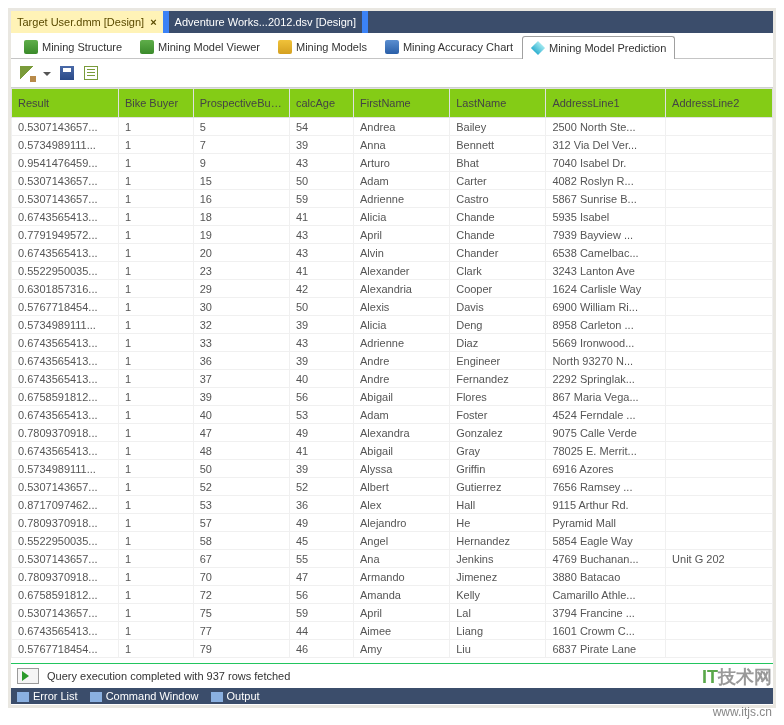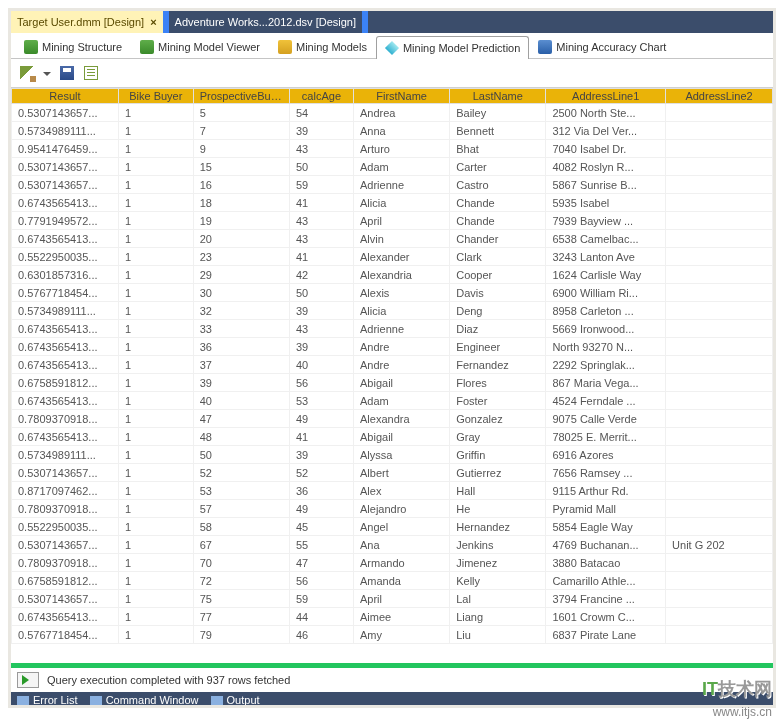--- a/index.html
+++ b/index.html
@@ -24,28 +24,28 @@
   .brush { width: 14px; height: 14px; background: linear-gradient(135deg,#7a9b3a 50%, transparent 50%); position: relative; }
   .brush::after { content:""; position:absolute; right:-2px; bottom:-2px; width:6px; height:6px; background:#b88a4a; }
   .dd { width: 8px; height: 8px; }
   .dd::after{content:"";display:block;border:4px solid transparent;border-top-color:#555;margin-top:3px;}
   .save { width:14px; height:14px; background: linear-gradient(#4a6aa8,#2a4a88); position:relative; }
   .save::after{content:"";position:absolute;top:2px;left:3px;width:8px;height:4px;background:#fff;}
   .sheet { width:14px; height:14px; border:1px solid #7a9b3a; background:#fff; position:relative; }
   .sheet::before{content:"";position:absolute;top:2px;left:2px;width:8px;height:1px;background:#7a9b3a;box-shadow:0 3px 0 #7a9b3a,0 6px 0 #7a9b3a;}
   .grid-wrap { height: 575px; overflow: hidden; }
   table { border-collapse: collapse; width: 100%; table-layout: fixed; }
-  th { text-align: center; font-weight: normal; padding: 1px 6px; border: 1px solid #e0e0e0; background: #eab308; font-size: 11px; color: #444; white-space: nowrap; overflow: hidden; text-overflow: ellipsis; }
+  th { text-align: left; font-weight: normal; padding: 8px 6px; border: 1px solid #e0e0e0; background: #84cc16; font-size: 11px; color: #444; white-space: nowrap; overflow: hidden; text-overflow: ellipsis; }
   td { padding: 2px 6px; border: 1px solid #f0f0f0; font-size: 11px; color: #555; white-space: nowrap; overflow: hidden; text-overflow: ellipsis; height: 18px; }
-  .status { display:flex; align-items:center; gap:8px; border-top:5px solid #22c55e; padding:4px 6px; }
+  .status { display:flex; align-items:center; gap:8px; border-top:1px solid #22c55e; padding:4px 6px; }
   .play { width:22px; height:16px; border:1px solid #9a9a9a; display:flex; align-items:center; justify-content:center; background:#f5f5f5; }
   .play::after{content:"";border:5px solid transparent;border-left:7px solid #2a9a2a;}
   .bottom-tabs { background:#3b4d6b; color:#fff; font-size:11px; display:flex; align-items:flex-end; gap:4px; padding:2px 6px; }
   .bt-icon { width:12px; height:10px; background:#8ab0e0; display:inline-block; }
-  .watermark { position:absolute; right:12px; bottom:24px; font-size:18px; color:#999; font-weight:bold; text-shadow:1px 1px #fff;margin-top:37px; }
+  .watermark { position:absolute; right:12px; bottom:36px; font-size:18px; color:#999; font-weight:bold; text-shadow:1px 1px #fff;margin-top:37px; }
   .url { position:absolute; right:12px; bottom:6px; font-size:12px; color:#888; }
 </style>
 </head>
 <body>
 
 <div class="outer">
   <div class="doc-tabs">
       <div class="doc-tab active">
         <span>Target User.dmm [Design]</span>
         <span class="x">×</span>
@@ -61,27 +61,27 @@
           <span>Mining Structure</span>
         </div>
         <div class="main-tab">
           <span class="tab-icon icon-green"></span>
           <span>Mining Model Viewer</span>
         </div>
         <div class="main-tab">
           <span class="tab-icon icon-yellow"></span>
           <span>Mining Models</span>
         </div>
+        <div class="main-tab">
+          <span class="tab-icon icon-blue"></span>
+          <span>Mining Accuracy Chart</span>
+        </div>
         <div class="main-tab selected">
           <span class="tab-icon icon-diamond"></span>
           <span>Mining Model Prediction</span>
-        </div>
-        <div class="main-tab">
-          <span class="tab-icon icon-blue"></span>
-          <span>Mining Accuracy Chart</span>
         </div>
       </div>
   </div>
   <div class="toolbar">
     <div class="tb-btn">
         <span class="brush"></span>
       </div>
     <div class="tb-btn" style="width:12px;">
         <span class="dd"></span>
       </div>

